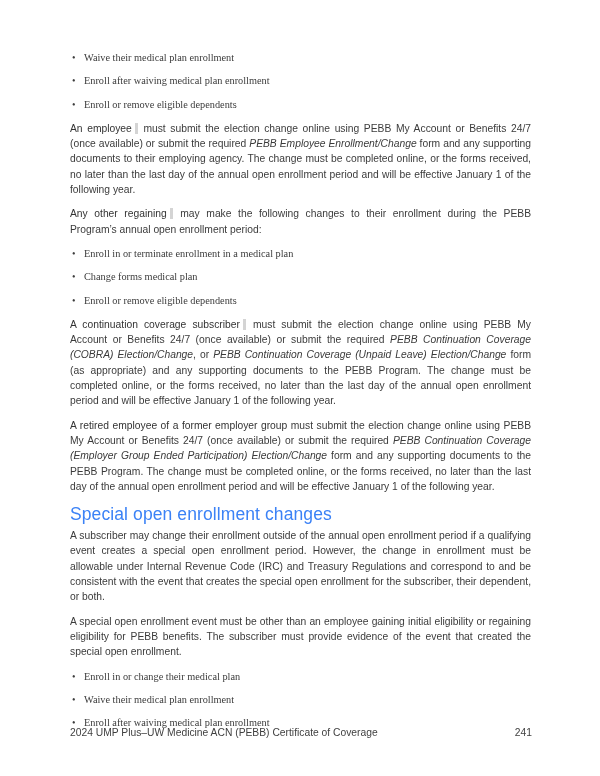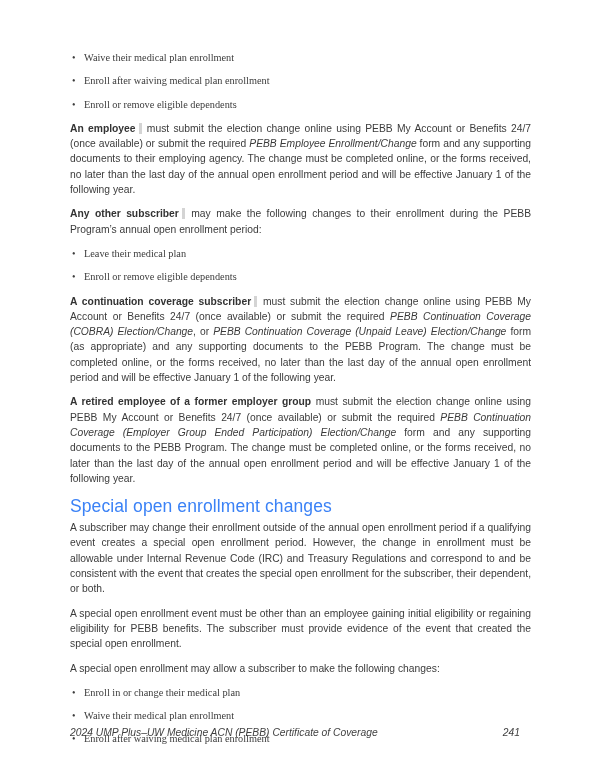--- a/index.html
+++ b/index.html
@@ -46,63 +46,62 @@
   }
   h2.section-heading {
     font-weight: 300;
     font-size: 17.5px;
     line-height: 22px;
     color: #3b82f6;
     margin-top: 3px;
     margin-bottom: 3px;
     letter-spacing: 0.1px;
   }
-  strong { font-weight: bold; color: #333333; }
+  strong { font-weight: normal; color: #333333; }
   em { font-style: italic; }
   .revision-mark {
     display: inline-block;
     width: 3px;
     height: 11px;
     background: #d4d4d4;
     vertical-align: text-bottom;
     margin: 0 1px 0 3px;
   }
   #footer {
     position: absolute;
     top: 727px;
     left: 70px;
-    right: 80px;
+    right: 68px;
     display: flex;
     justify-content: space-between;
     font-size: 10.3px;
-    font-style: italic;
     color: #3f3f3f;
   }
 </style>
 </head>
 <body>
 
 <main id="content">
     <ul class="bullets">
       <li><span>Waive their medical plan enrollment</span></li>
       <li><span>Enroll after waiving medical plan enrollment</span></li>
       <li><span>Enroll or remove eligible dependents</span></li>
     </ul>
     <p class="para"><strong>An employee</strong><span class="revision-mark"></span><span> must submit the election change online using PEBB My Account or Benefits 24/7 (once available) or submit the required </span><em>PEBB Employee Enrollment/Change</em><span> form and any supporting documents to their employing agency. The change must be completed online, or the forms received, no later than the last day of the annual open enrollment period and will be effective January 1 of the following year.</span></p>
-    <p class="para"><strong>Any other subscriber</strong><span class="revision-mark"></span><span> may make the following changes to their enrollment during the PEBB Program’s annual open enrollment period:</span></p>
+    <p class="para"><strong>Any other regaining</strong><span class="revision-mark"></span><span> may make the following changes to their enrollment during the PEBB Program’s annual open enrollment period:</span></p>
     <ul class="bullets">
-      <li><span>Leave their medical plan</span></li>
+      <li><span>Enroll in or terminate enrollment in a medical plan</span></li>
+      <li><span>Change forms medical plan</span></li>
       <li><span>Enroll or remove eligible dependents</span></li>
     </ul>
     <p class="para"><strong>A continuation coverage subscriber</strong><span class="revision-mark"></span><span> must submit the election change online using PEBB My Account or Benefits 24/7 (once available) or submit the required </span><em>PEBB Continuation Coverage (COBRA) Election/Change</em><span>, or </span><em>PEBB Continuation Coverage (Unpaid Leave) Election/Change</em><span> form (as appropriate) and any supporting documents to the PEBB Program. The change must be completed online, or the forms received, no later than the last day of the annual open enrollment period and will be effective January 1 of the following year.</span></p>
     <p class="para"><strong>A retired employee of a former employer group</strong><span> must submit the election change online using PEBB My Account or Benefits 24/7 (once available) or submit the required </span><em>PEBB Continuation Coverage (Employer Group Ended Participation) Election/Change</em><span> form and any supporting documents to the PEBB Program. The change must be completed online, or the forms received, no later than the last day of the annual open enrollment period and will be effective January 1 of the following year.</span></p>
     <h2 class="section-heading">Special open enrollment changes</h2>
     <p class="para"><span>A subscriber may change their enrollment outside of the annual open enrollment period if a qualifying event creates a special open enrollment period. However, the change in enrollment must be allowable under Internal Revenue Code (IRC) and Treasury Regulations and correspond to and be consistent with the event that creates the special open enrollment for the subscriber, their dependent, or both.</span></p>
     <p class="para"><span>A special open enrollment event must be other than an employee gaining initial eligibility or regaining eligibility for PEBB benefits. The subscriber must provide evidence of the event that created the special open enrollment.</span></p>
-    <p class="para"><span>A special open enrollment may allow a subscriber to make the following changes:</span></p>
     <ul class="bullets">
       <li><span>Enroll in or change their medical plan</span></li>
       <li><span>Waive their medical plan enrollment</span></li>
       <li><span>Enroll after waiving medical plan enrollment</span></li>
     </ul>
   </main>
 
 <div id="footer">
   <span>2024 UMP Plus–UW Medicine ACN (PEBB) Certificate of Coverage</span>
   <span>241</span>

